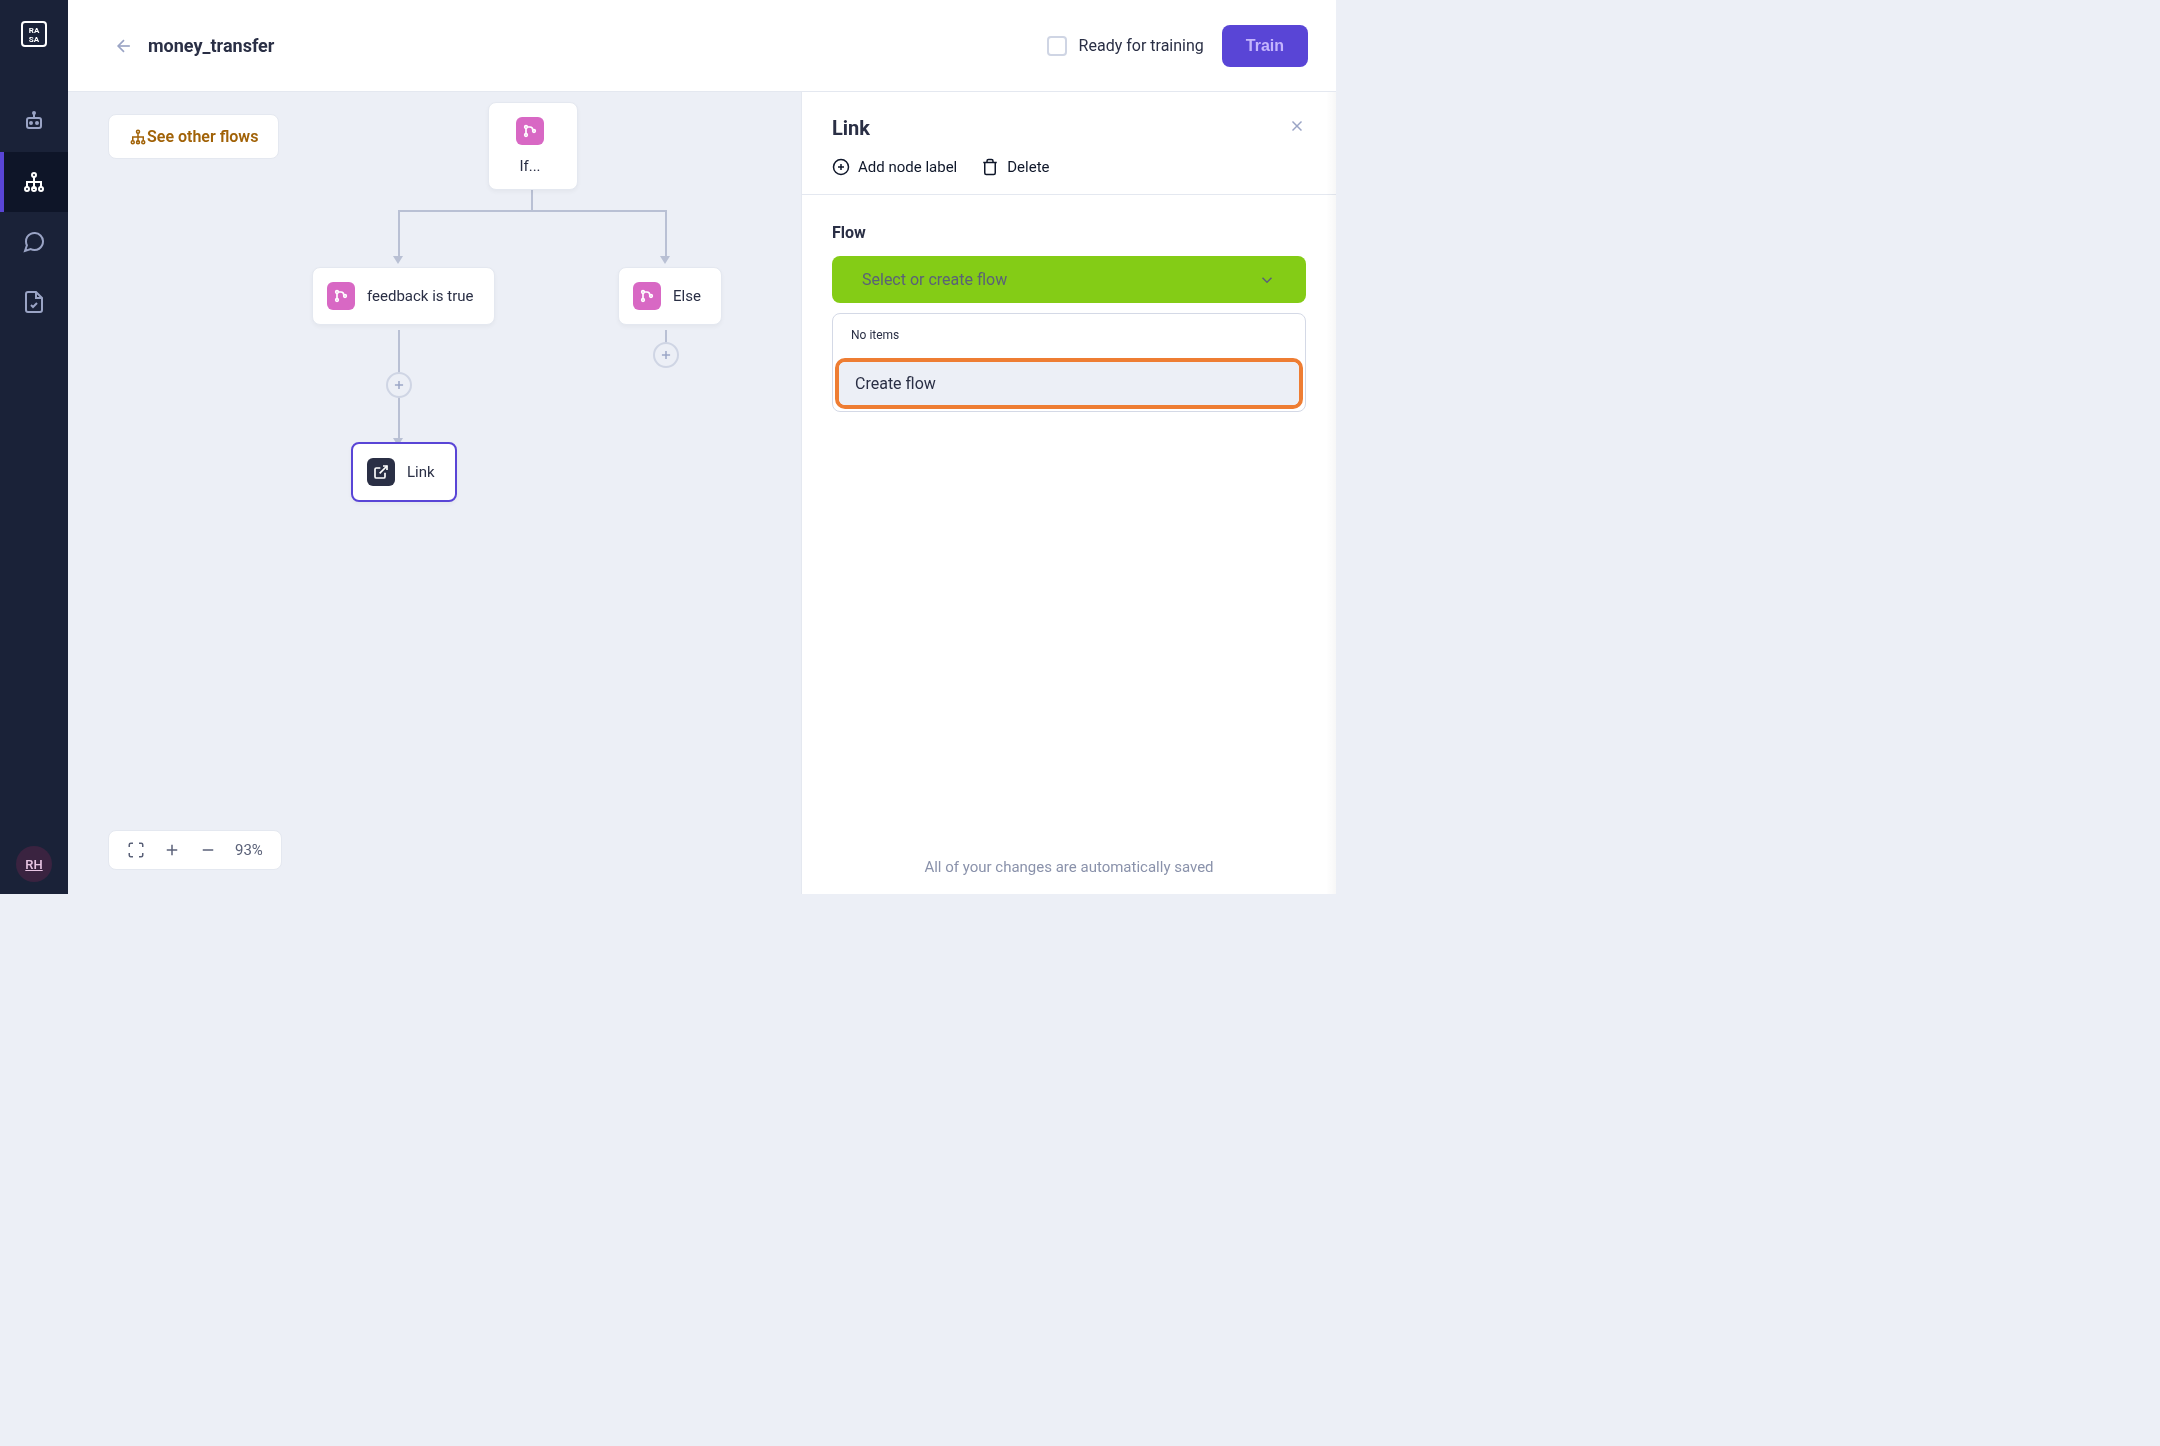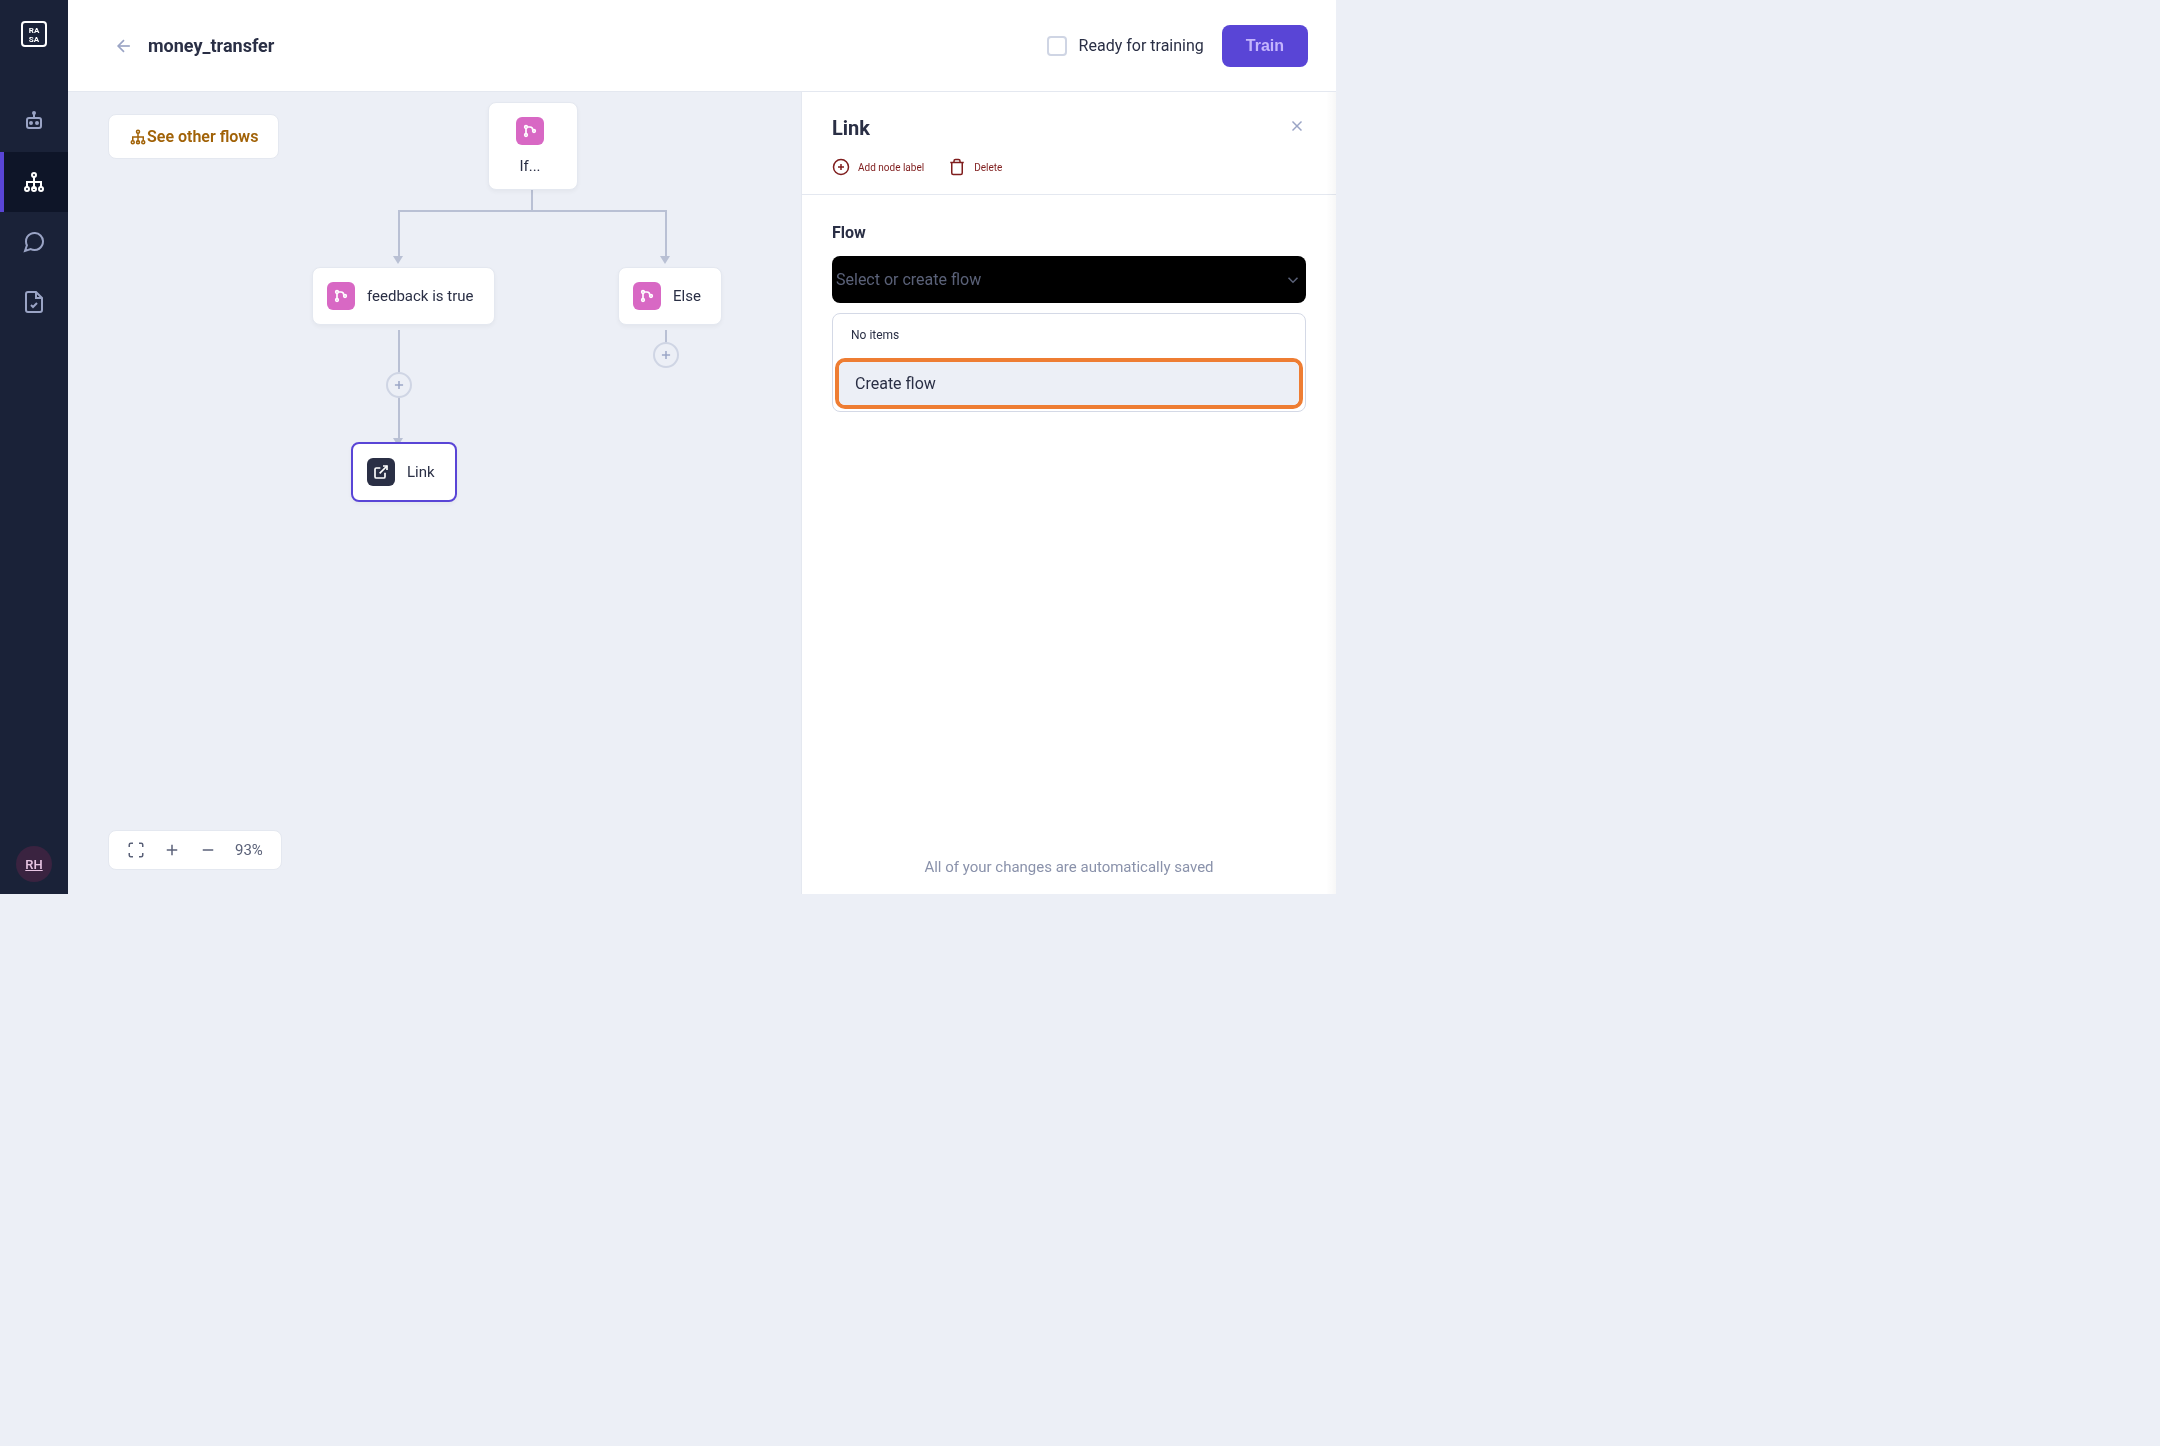--- a/index.html
+++ b/index.html
@@ -39,24 +39,24 @@
 .zoom-btn { color:#5a6178; cursor:pointer; display:flex; align-items:center; justify-content:center; }
 .zoom-pct { font-size:15px; color:#5a6178; }
 
 
 .panel { position:absolute; right:0; top:92px; width:535px; bottom:0; background:#fff; border-left:1px solid #e4e8f0; display:flex; flex-direction:column; }
 .panel-header { padding:24px 30px 18px; border-bottom:1px solid #e4e8f0; }
 .panel-title-row { display:flex; align-items:center; justify-content:space-between; margin-bottom:18px; }
 .panel-title { font-size:20px; font-weight:700; color:#2a2f45; }
 .close-btn { color:#9aa4c5; cursor:pointer; }
 .panel-actions { display:flex; gap:24px; }
-.panel-action { display:flex; align-items:center; gap:8px; color:#7f1d1d; font-size:10px; cursor:pointer; }
+.panel-action { display:flex; align-items:center; gap:8px; color:#0f172a; font-size:15px; cursor:pointer; }
 .panel-body { padding:28px 30px; flex:1; position:relative; }
 .field-label { font-size:16px; font-weight:700; color:#2a2f45; margin-bottom:14px; }
-.select-box { background:#000000; border-radius:8px; padding:14px 4px; display:flex; align-items:center; justify-content:space-between; color:#5a6178; font-size:16px; cursor:pointer; }
+.select-box { background:#84cc16; border-radius:8px; padding:14px 30px; display:flex; align-items:center; justify-content:space-between; color:#5a6178; font-size:16px; cursor:pointer; }
 .dropdown { margin-top:10px; border:1px solid #d4d9e6; border-radius:8px; overflow:hidden; background:#fff; }
 .dd-item { padding:14px 18px; font-size:12px; color:#2a2f45; }
 .dd-create-wrap { border:4px solid #ee7d33; border-radius:10px; margin:2px; }
 .dd-create { padding:12px 16px; font-size:16px; color:#2a2f45; background:#eceff6; border-radius:6px; cursor:pointer; }
 .autosave { position:absolute; bottom:18px; left:0; right:0; text-align:center; color:#8a92ab; font-size:15px; }
 .scroll-edge { position:absolute; right:0; top:92px; bottom:0; width:10px; background:linear-gradient(to left, rgba(0,0,0,0.03), transparent); pointer-events:none; }
 </style>
 </head>
 <body>
 

